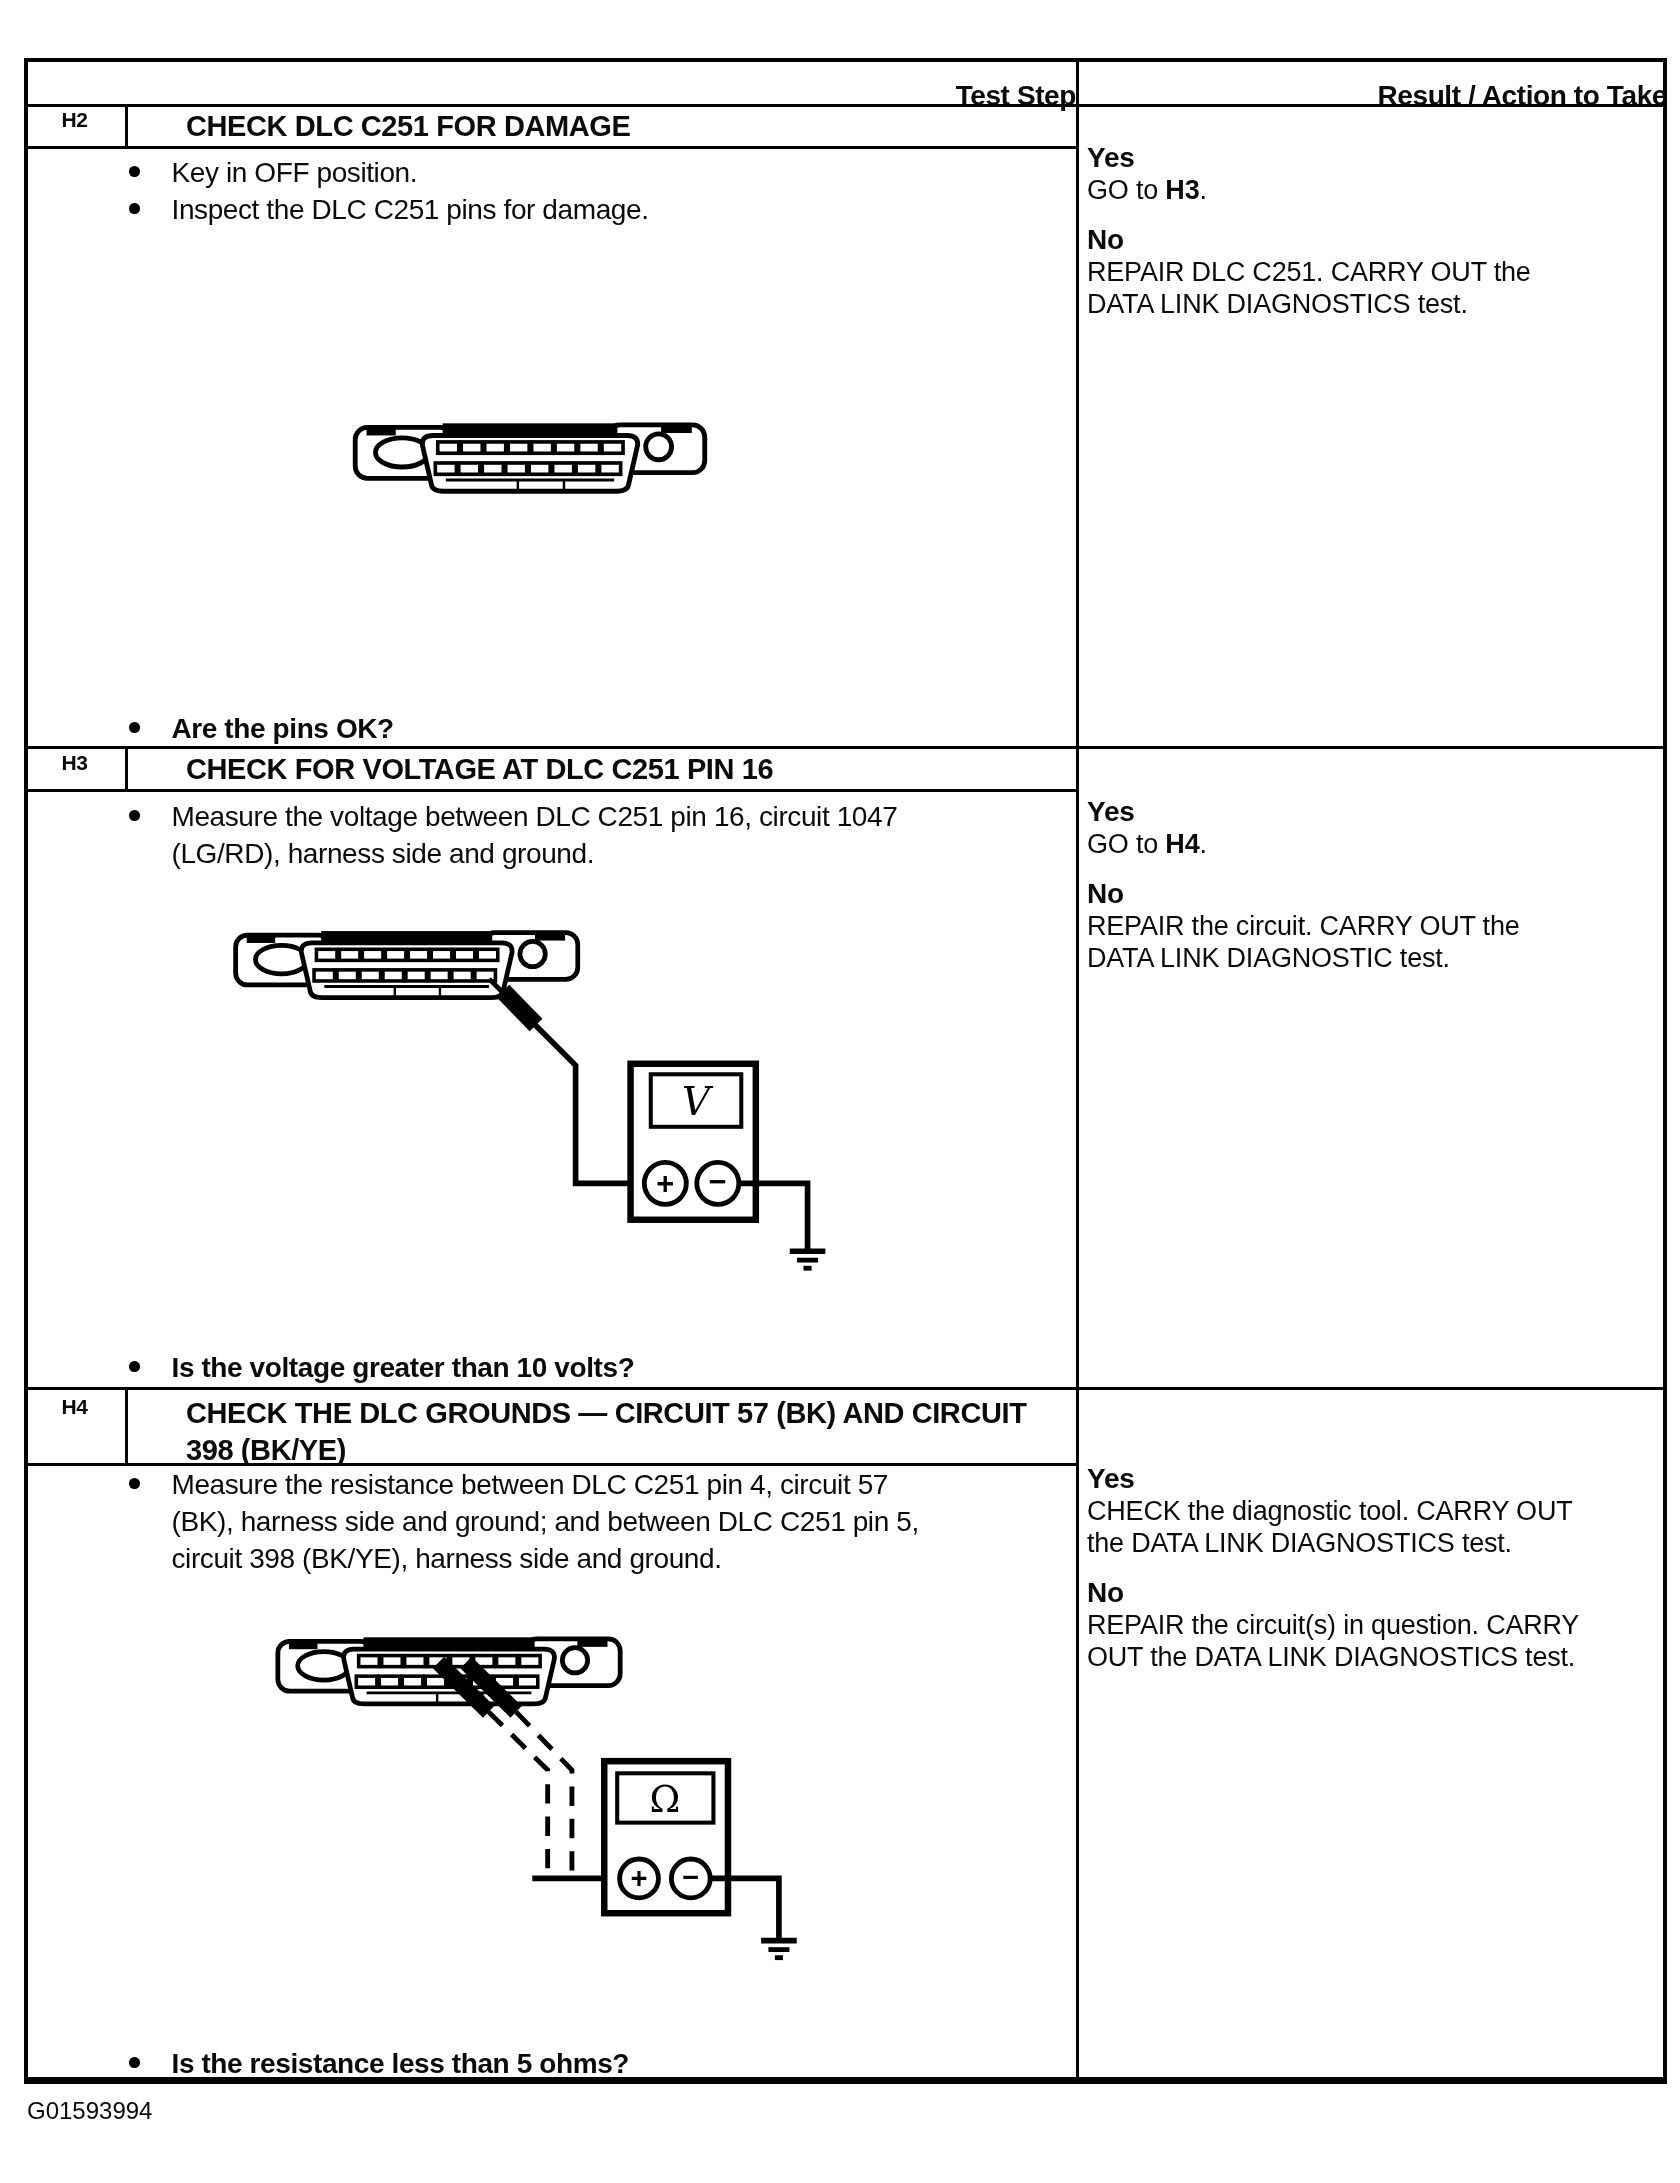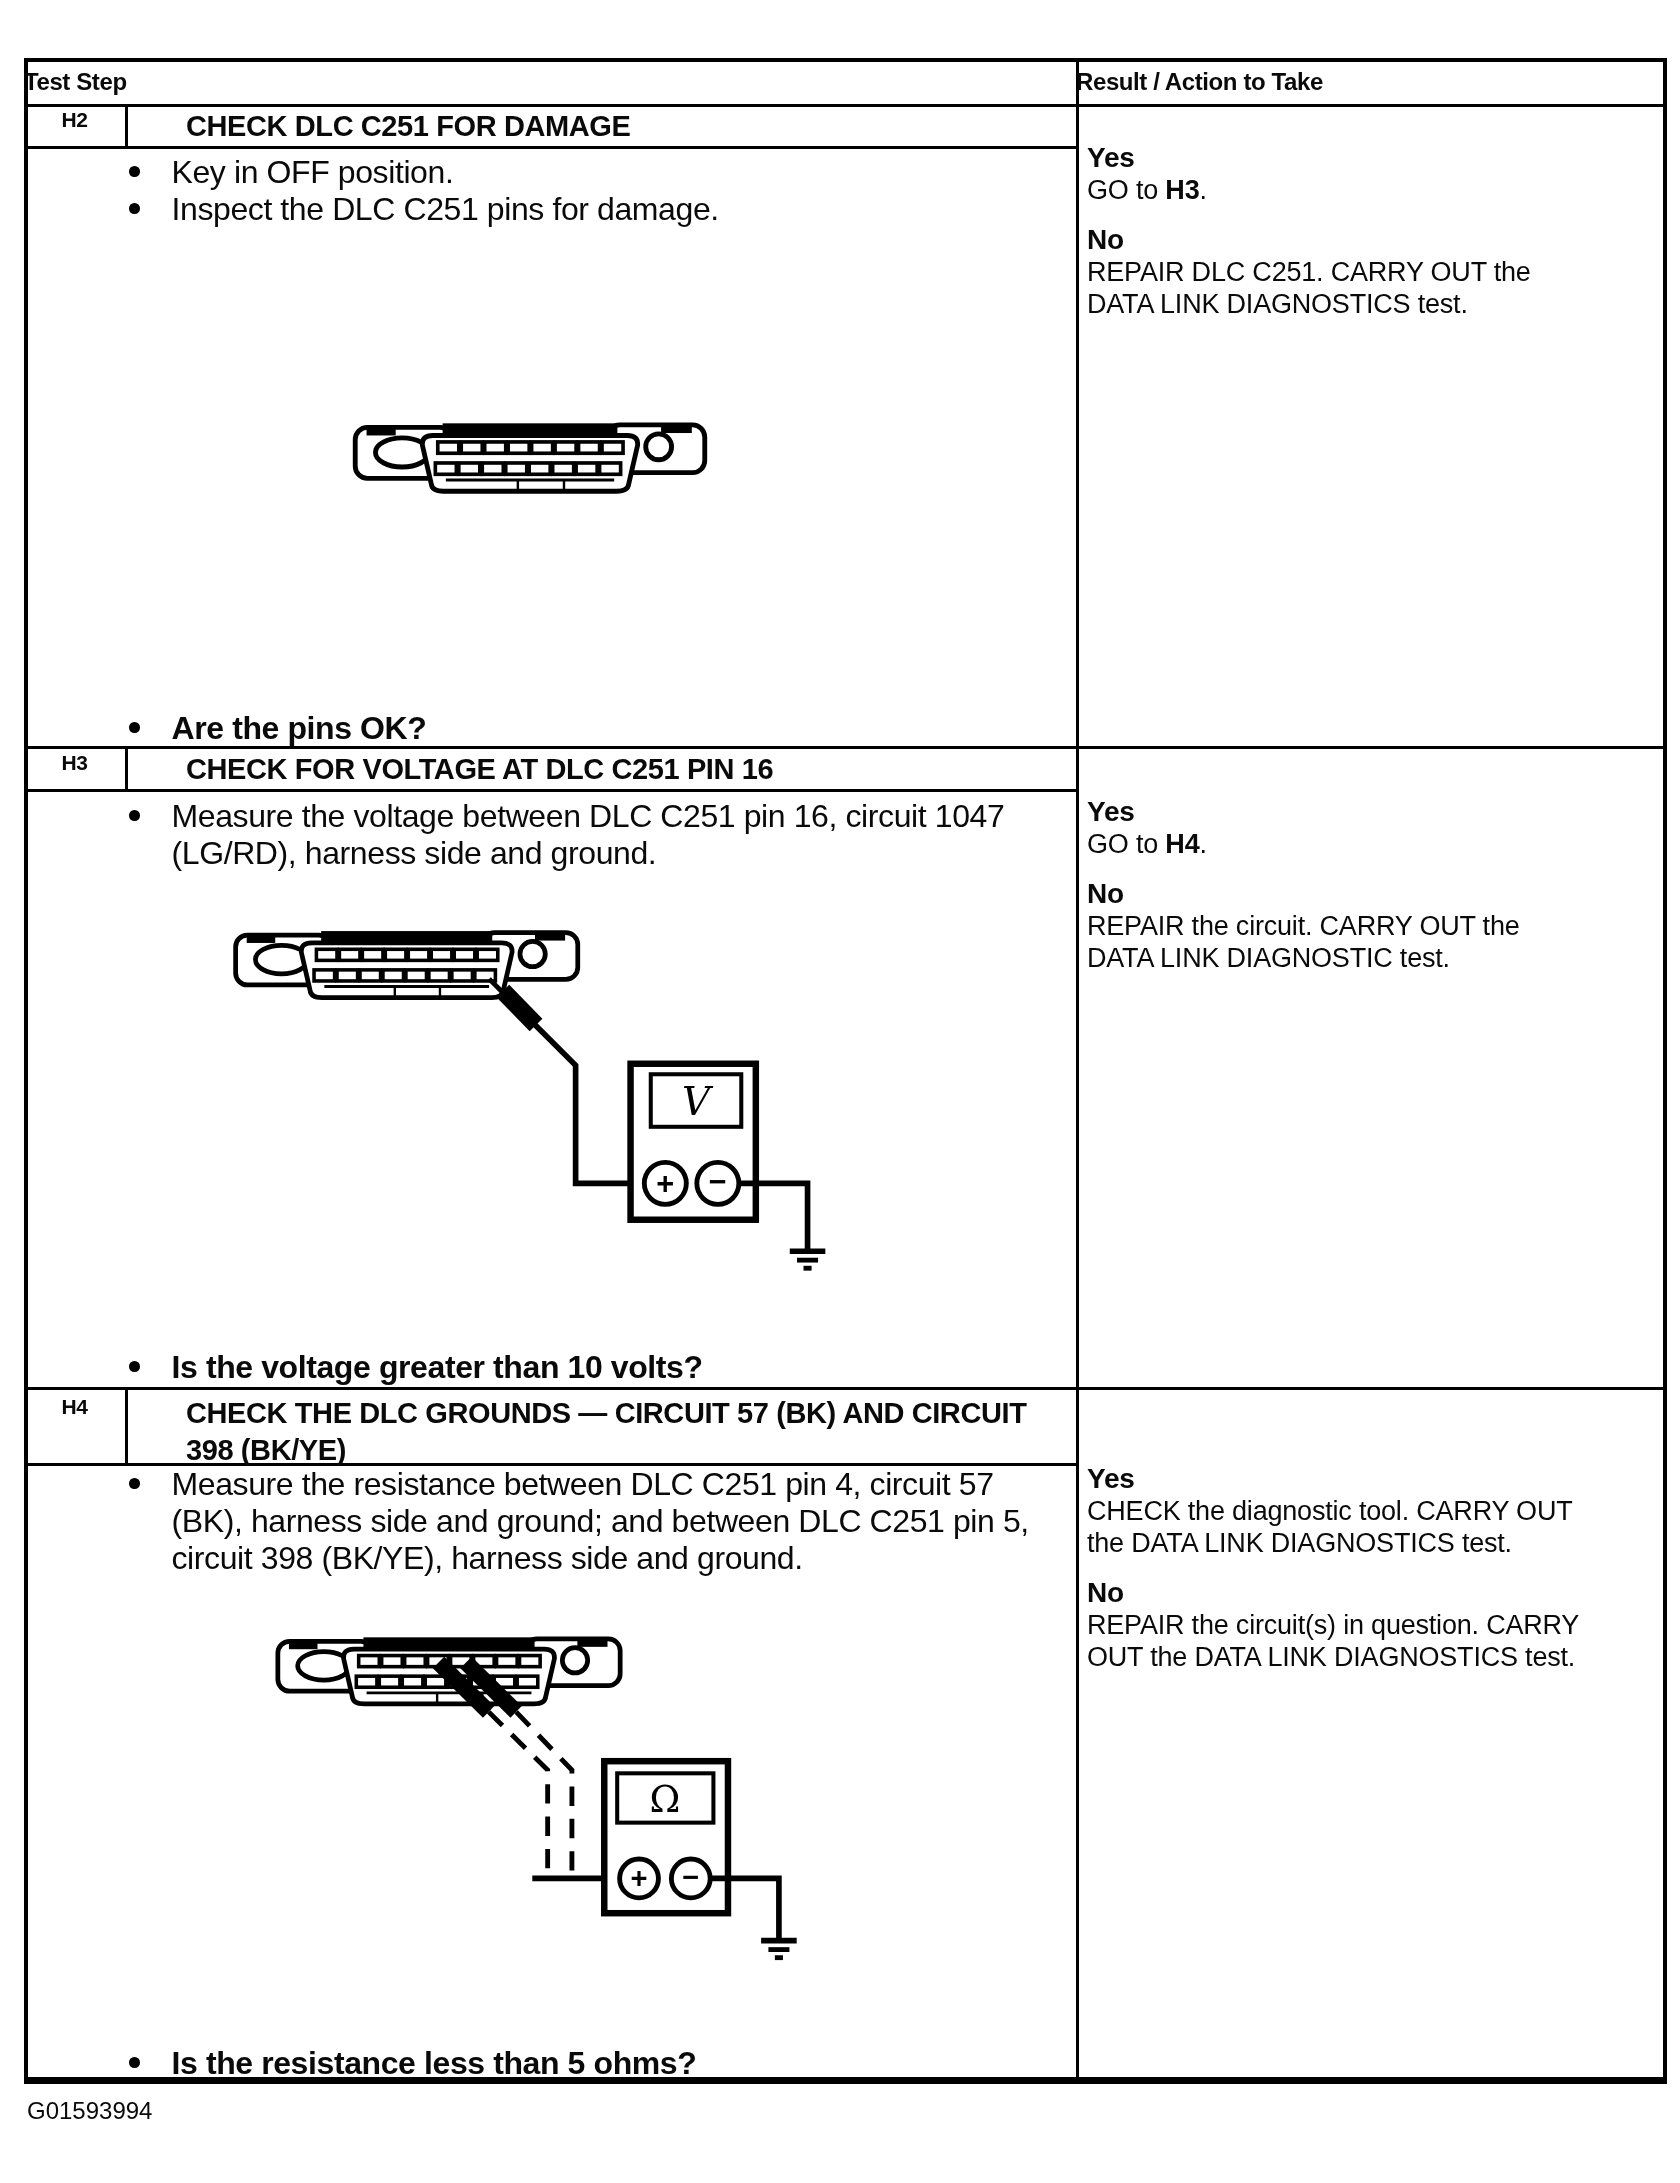--- a/index.html
+++ b/index.html
@@ -17,42 +17,42 @@
     width:1643px;height:2026px;
     border:4px solid #000;
     border-bottom-width:7.3px;
     box-sizing:border-box;
   }
   .vline,.hline{position:absolute;background:#000;}
   .vline{width:3.2px;}
   .hline{height:3.2px;}
   
   .hdr{
-    position:absolute;top:68px;
-    font-weight:bold;font-size:24px;letter-spacing:-0.4px;
-    text-align:left;
+    position:absolute;top:80px;
+    font-weight:bold;font-size:28px;letter-spacing:-0.4px;
+    text-align:right;
   }
   .step-id{
     position:absolute;left:24px;width:101px;
     font-weight:bold;font-size:21px;text-align:center;letter-spacing:-0.4px;
   }
   .step-title{
     position:absolute;left:146px;width:922px;
     font-weight:bold;font-size:29px;line-height:37px;letter-spacing:-0.4px;margin-left:40px;
   }
   .bullet-row{
     position:absolute;left:129px;width:930px;
     display:flex;align-items:flex-start;
   }
   .dot{
     width:10.5px;height:10.5px;border-radius:50%;
     background:#000;flex:0 0 10.5px;
     margin-top:12px;margin-right:32px;
   }
-  .b-text{font-size:32px;line-height:37px;letter-spacing:-0.4px;}
+  .b-text{font-size:28px;line-height:37px;letter-spacing:-0.4px;}
   .b-text.bold{font-weight:bold;}
   .result-block{
     position:absolute;left:1087px;width:558px;
     font-size:27px;line-height:32px;letter-spacing:-0.2px;
   }
   .yn-label{font-weight:bold;font-size:28px;line-height:32px;}
   .yn-label.no{margin-top:18px;}
   .footer-id{
     position:absolute;left:27px;top:2097px;
     font-size:24px;letter-spacing:0px;

